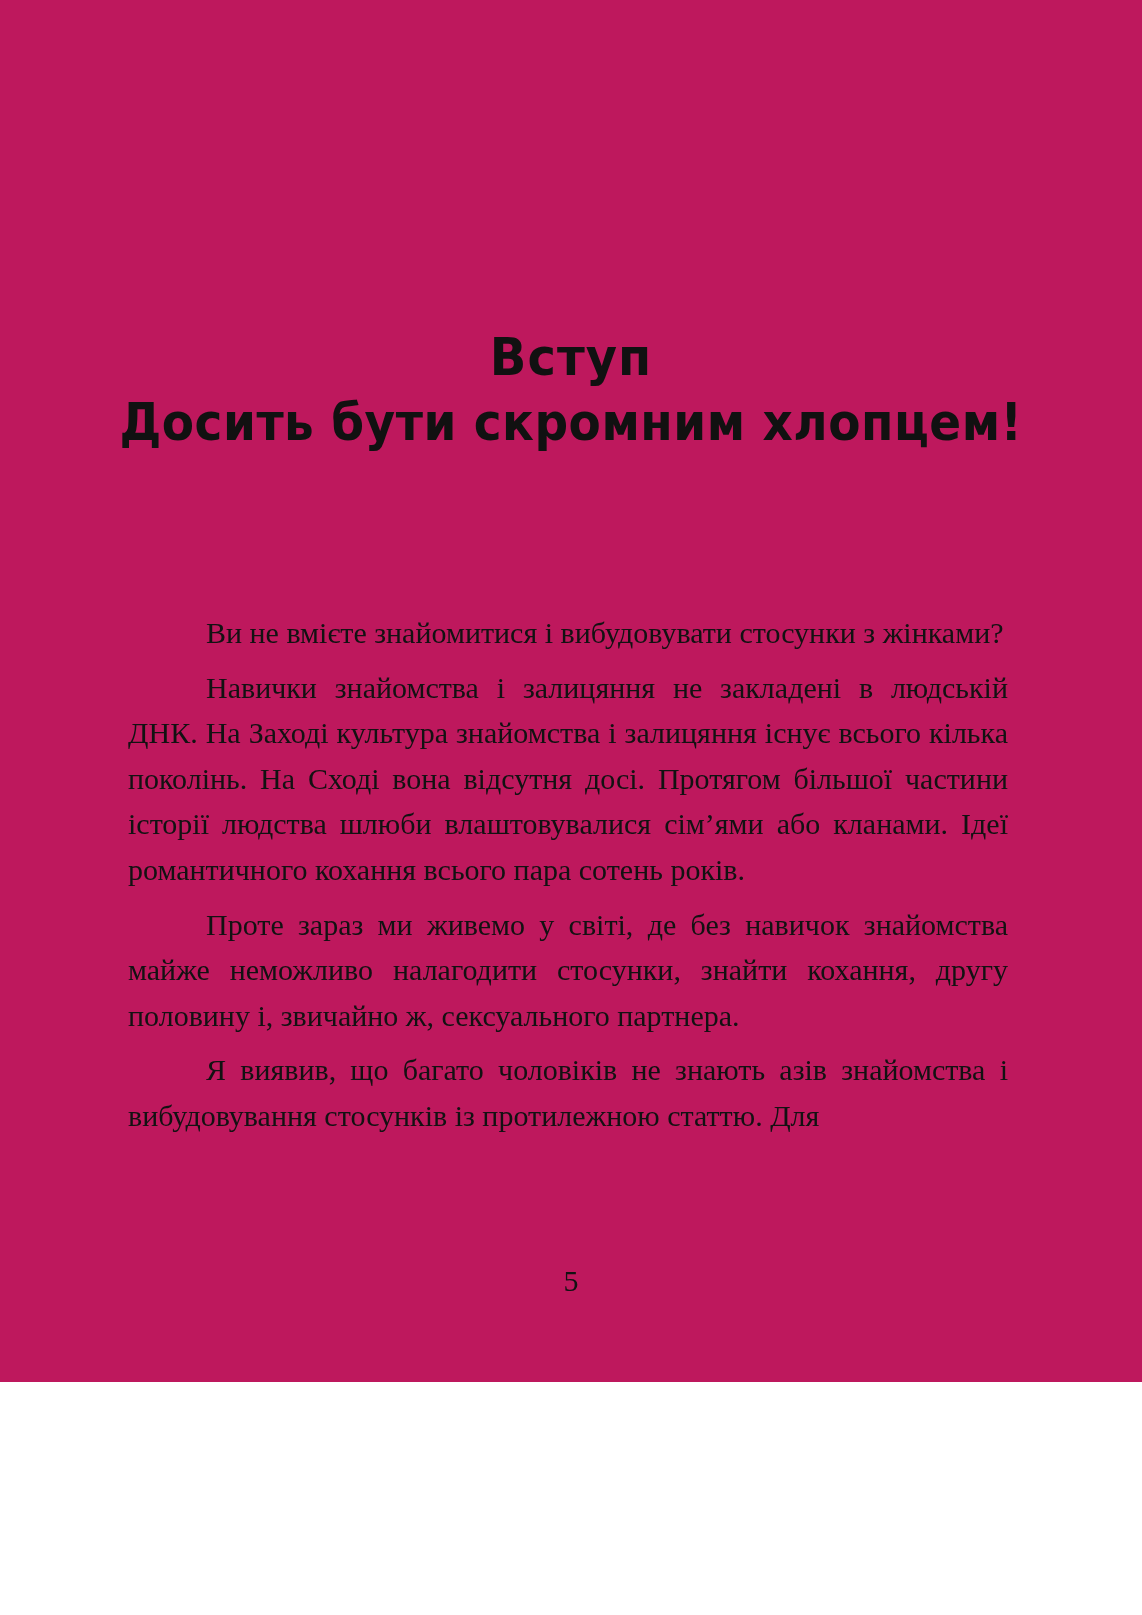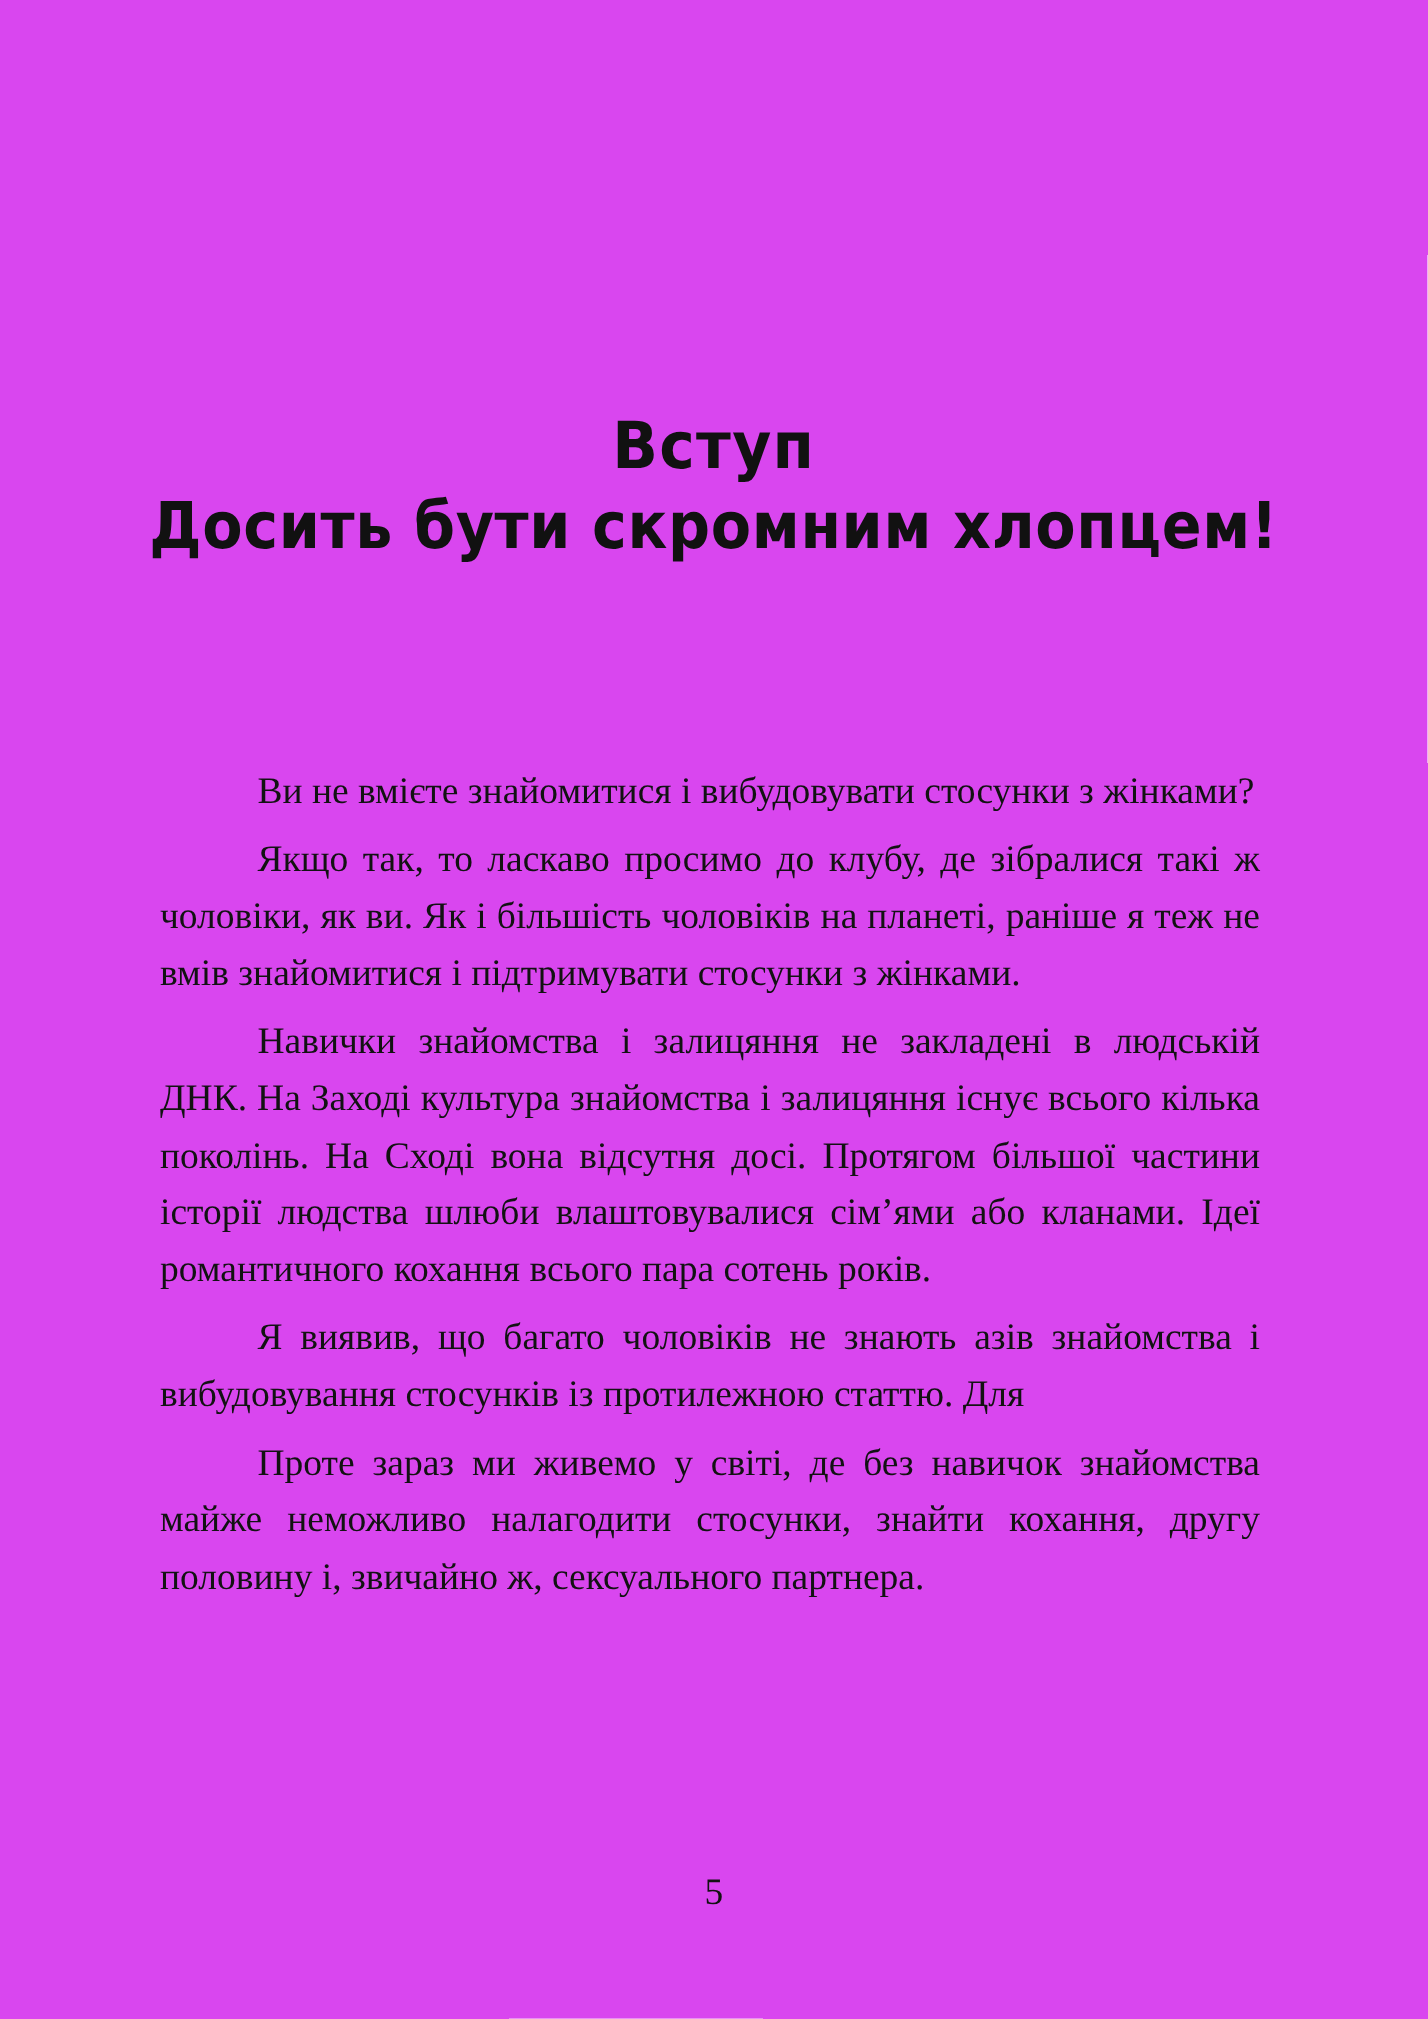--- a/index.html
+++ b/index.html
@@ -3,22 +3,22 @@
 <meta charset="utf-8">
 <style>
   html, body {
     margin: 0;
     padding: 0;
     background: #ffffff;
   }
   .page {
     position: relative;
     width: 1142px;
-    height: 1615px;
-    background: #d946ef;
+    height: 1382px;
+    background: #be185d;
     margin: 0 auto;
     overflow: hidden;
     box-sizing: border-box;
   }
   .heading-block {
     position: absolute;
     top: 330px;
     left: 0;
     width: 100%;
     text-align: center;
@@ -76,21 +76,20 @@
 
 <div class="page">
 
   <div class="heading-block">
     <div class="chapter-label">Вступ</div>
     <div class="chapter-title">Досить бути скромним хлопцем!</div>
   </div>
 
   <div class="body-block">
     <p>Ви не вмієте знайомитися і вибудовувати стосунки з жінками?</p>
-    <p>Якщо так, то ласкаво просимо до клубу, де зібралися такі ж чоловіки, як ви. Як і більшість чоловіків на планеті, раніше я теж не вмів знайомитися і підтримувати стосунки з жінками.</p>
     <p>Навички знайомства і залицяння не закладені в людській ДНК. На Заході культура знайомства і залицяння існує всього кілька поколінь. На Сході вона відсутня досі. Протягом більшої частини історії людства шлюби влаштовувалися сім’ями або кланами. Ідеї романтичного кохання всього пара сотень років.</p>
+    <p>Проте зараз ми живемо у світі, де без навичок знайомства майже неможливо налагодити стосунки, знайти кохання, другу половину і, звичайно ж, сексуального партнера.</p>
     <p>Я виявив, що багато чоловіків не знають азів знайомства і вибудовування стосунків із протилежною статтю. Для</p>
-    <p>Проте зараз ми живемо у світі, де без навичок знайомства майже неможливо налагодити стосунки, знайти кохання, другу половину і, звичайно ж, сексуального партнера.</p>
   </div>
 
   <div class="page-number">5</div>
 
 </div>
 
 </body></html>

